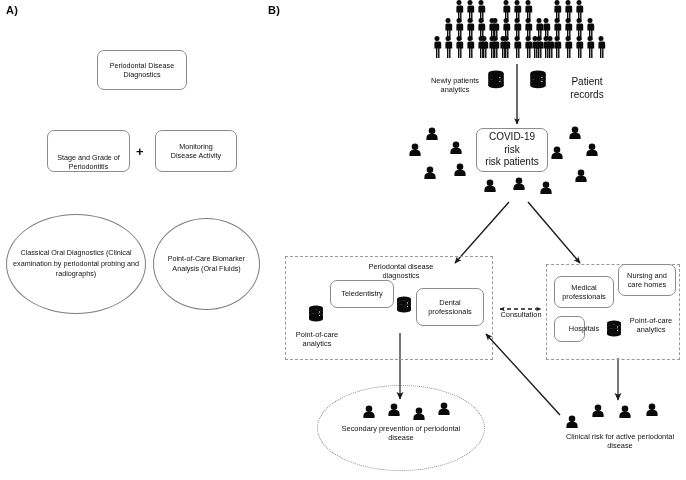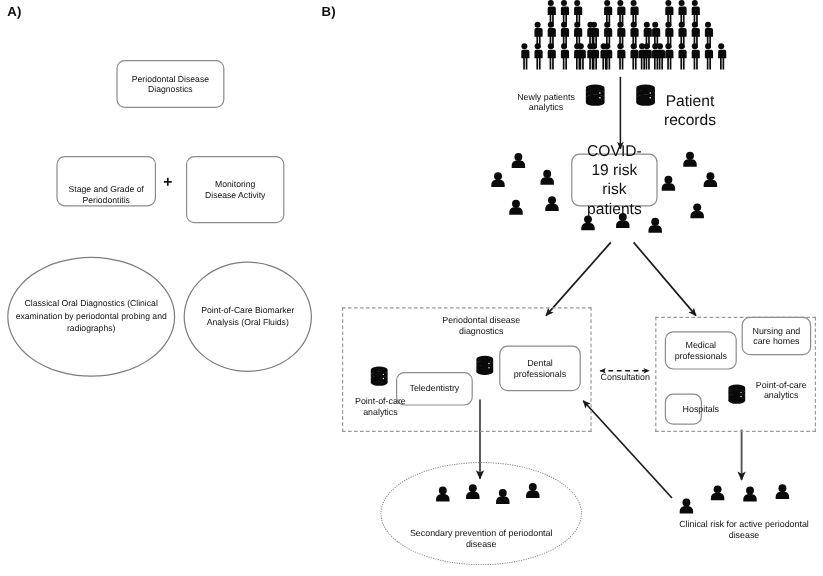--- a/index.html
+++ b/index.html
@@ -100,21 +100,21 @@
 
   <div class="rbox" style="left:47px; top:130px; width:83px; height:42px; font-size:7.2px;align-items:flex-end;">
     <span>
       <span>Stage and Grade of</span>
       <span>Periodontitis</span>
     </span>
   </div>
 
   <div class="plus" style="left:136px; top:144px;">+</div>
 
-  <div class="rbox" style="left:155px; top:130px; width:82px; height:56px; font-size:7.2px;">
+  <div class="rbox" style="left:155px; top:130px; width:82px; height:42px; font-size:7.2px;">
     <span>
       <span>Monitoring</span>
       <span>Disease Activity</span>
     </span>
   </div>
 
   <div class="ell" style="left:6px; top:214px; width:140px; height:100px; font-size:7.2px;">
     <span>
       <span>Classical Oral Diagnostics</span>
       <span>(Clinical examination by</span>
@@ -459,40 +459,40 @@
         <circle cx="5" cy="0.6" r="0.8" fill="#ffffff"></circle>
       </g>
     </g>
   </svg>
 
   <div class="freetext" style="left:418px; top:76px; width:74px; font-size:7.4px;">
     <span>Newly patients</span>
     <span>analytics</span>
   </div>
 
-  <div class="freetext" style="left:544px; top:76px; width:62px; font-size:13px;">
+  <div class="freetext" style="left:556px; top:76px; width:62px; font-size:10px;">
     <span>Patient</span>
     <span>records</span>
   </div>
 
-  <div class="rbox" style="left:476px; top:128px; width:72px; height:44px; font-size:13px;">
+  <div class="rbox" style="left:476px; top:128px; width:72px; height:44px; font-size:10px;">
     <span>
       <span>COVID-19 risk</span>
       <span>risk patients</span>
     </span>
   </div>
 
   <div class="dbox" style="left:285px; top:256px; width:208px; height:104px;"></div>
 
   <div class="freetext" style="left:353px; top:262px; width:96px; font-size:7.4px;">
     <span>Periodontal disease</span>
     <span>diagnostics</span>
   </div>
 
-  <div class="rbox" style="left:330px; top:310px; width:64px; height:28px; font-size:7.4px;">
+  <div class="rbox" style="left:330px; top:280px; width:64px; height:28px; font-size:7.4px;">
     <span>
         <span>Teledentistry</span>
       </span>
   </div>
 
   <div class="rbox" style="left:416px; top:288px; width:68px; height:38px; font-size:7.4px;">
     <span>
       <span>Dental</span>
       <span>professionals</span>
     </span>
@@ -514,34 +514,34 @@
     </span>
   </div>
 
   <div class="rbox" style="left:618px; top:264px; width:58px; height:32px; font-size:7.4px;">
     <span>
       <span>Nursing and</span>
       <span>care homes</span>
     </span>
   </div>
 
-  <div class="rbox" style="left:554px; top:328px; width:28px; height:26px; font-size:7.4px;padding-left:29px;">
+  <div class="rbox" style="left:554px; top:316px; width:28px; height:26px; font-size:7.4px;padding-left:29px;">
     <span>
         <span>Hospitals</span>
       </span>
   </div>
 
   <div class="freetext" style="left:622px; top:316px; width:58px; font-size:7.4px;">
     <span>Point-of-care</span>
     <span>analytics</span>
   </div>
 
   <div class="ell dotted" style="left:317px; top:385px; width:168px; height:86px;"></div>
 
-  <div class="freetext" style="left:337px; top:440px; width:128px; font-size:7.4px;">
+  <div class="freetext" style="left:337px; top:424px; width:128px; font-size:7.4px;">
     <span>Secondary prevention of</span>
     <span>periodontal disease</span>
   </div>
 
   <div class="freetext" style="left:556px; top:432px; width:128px; font-size:7.4px;">
     <span>Clinical risk for active</span>
     <span>periodontal disease</span>
   </div>
 
 </div>

